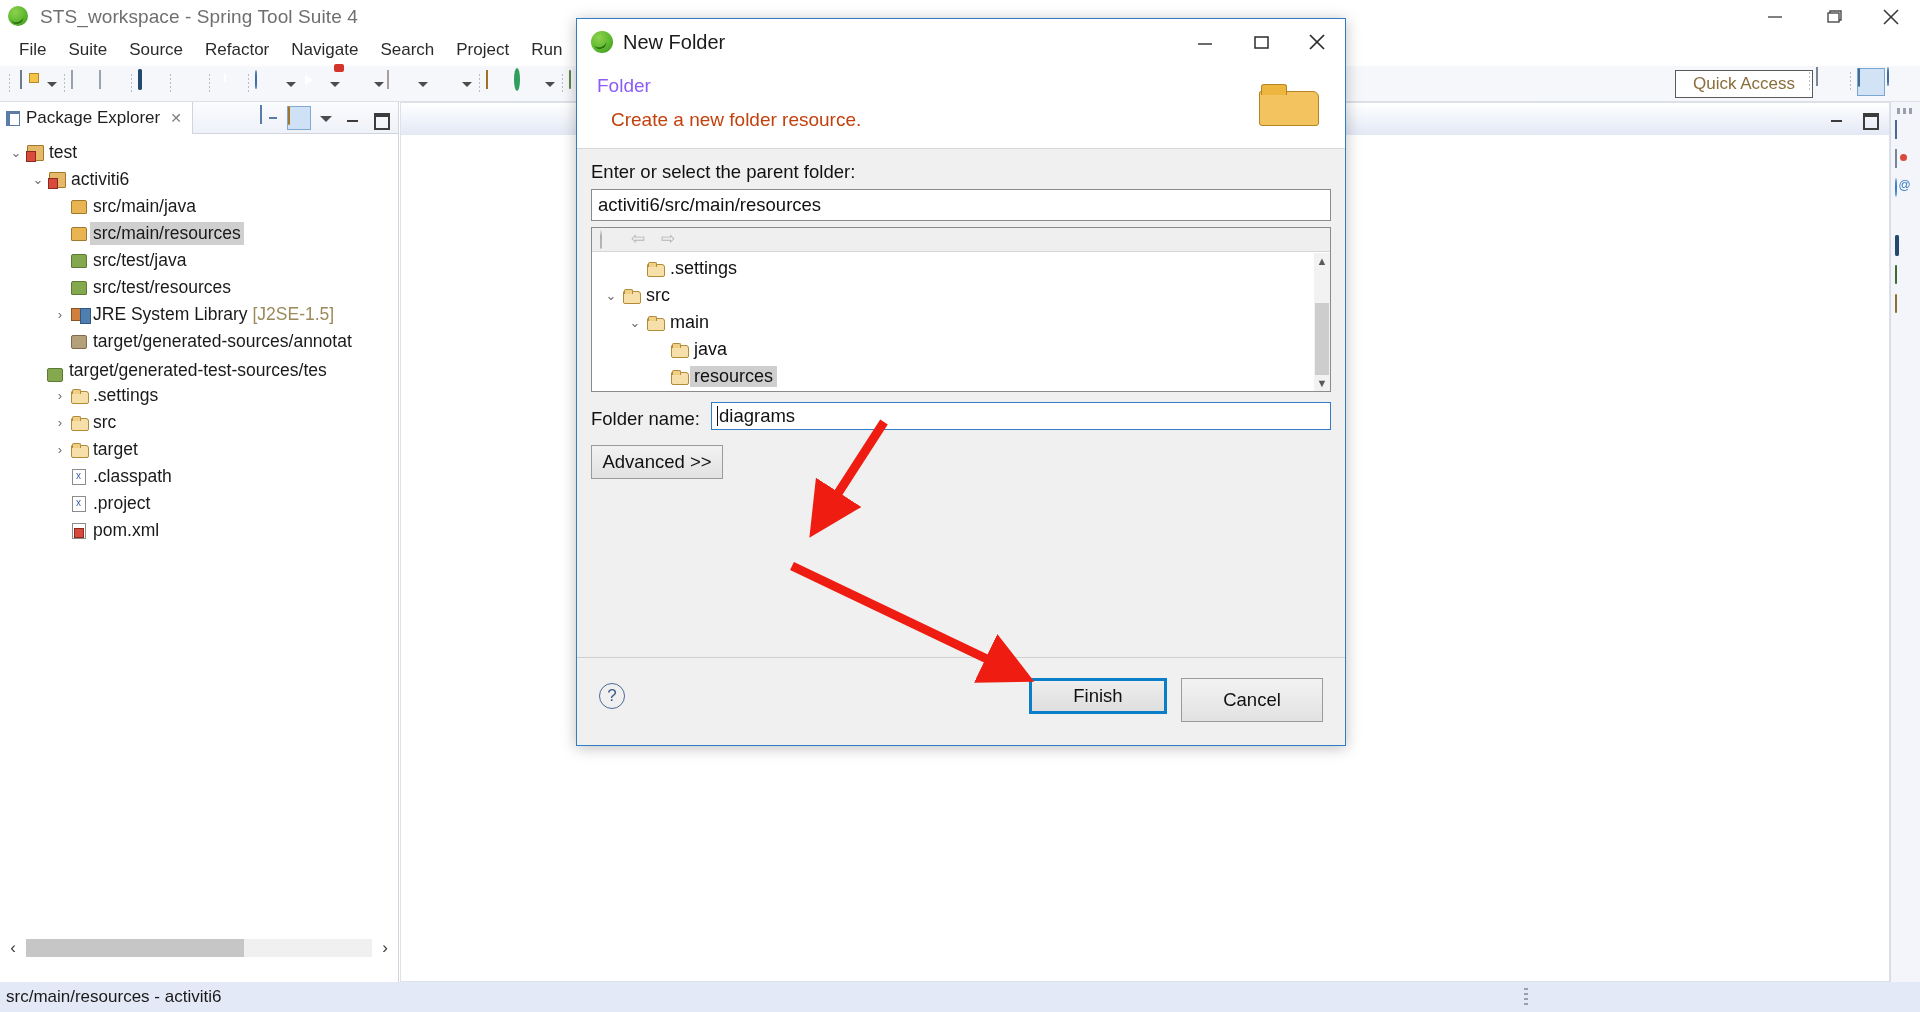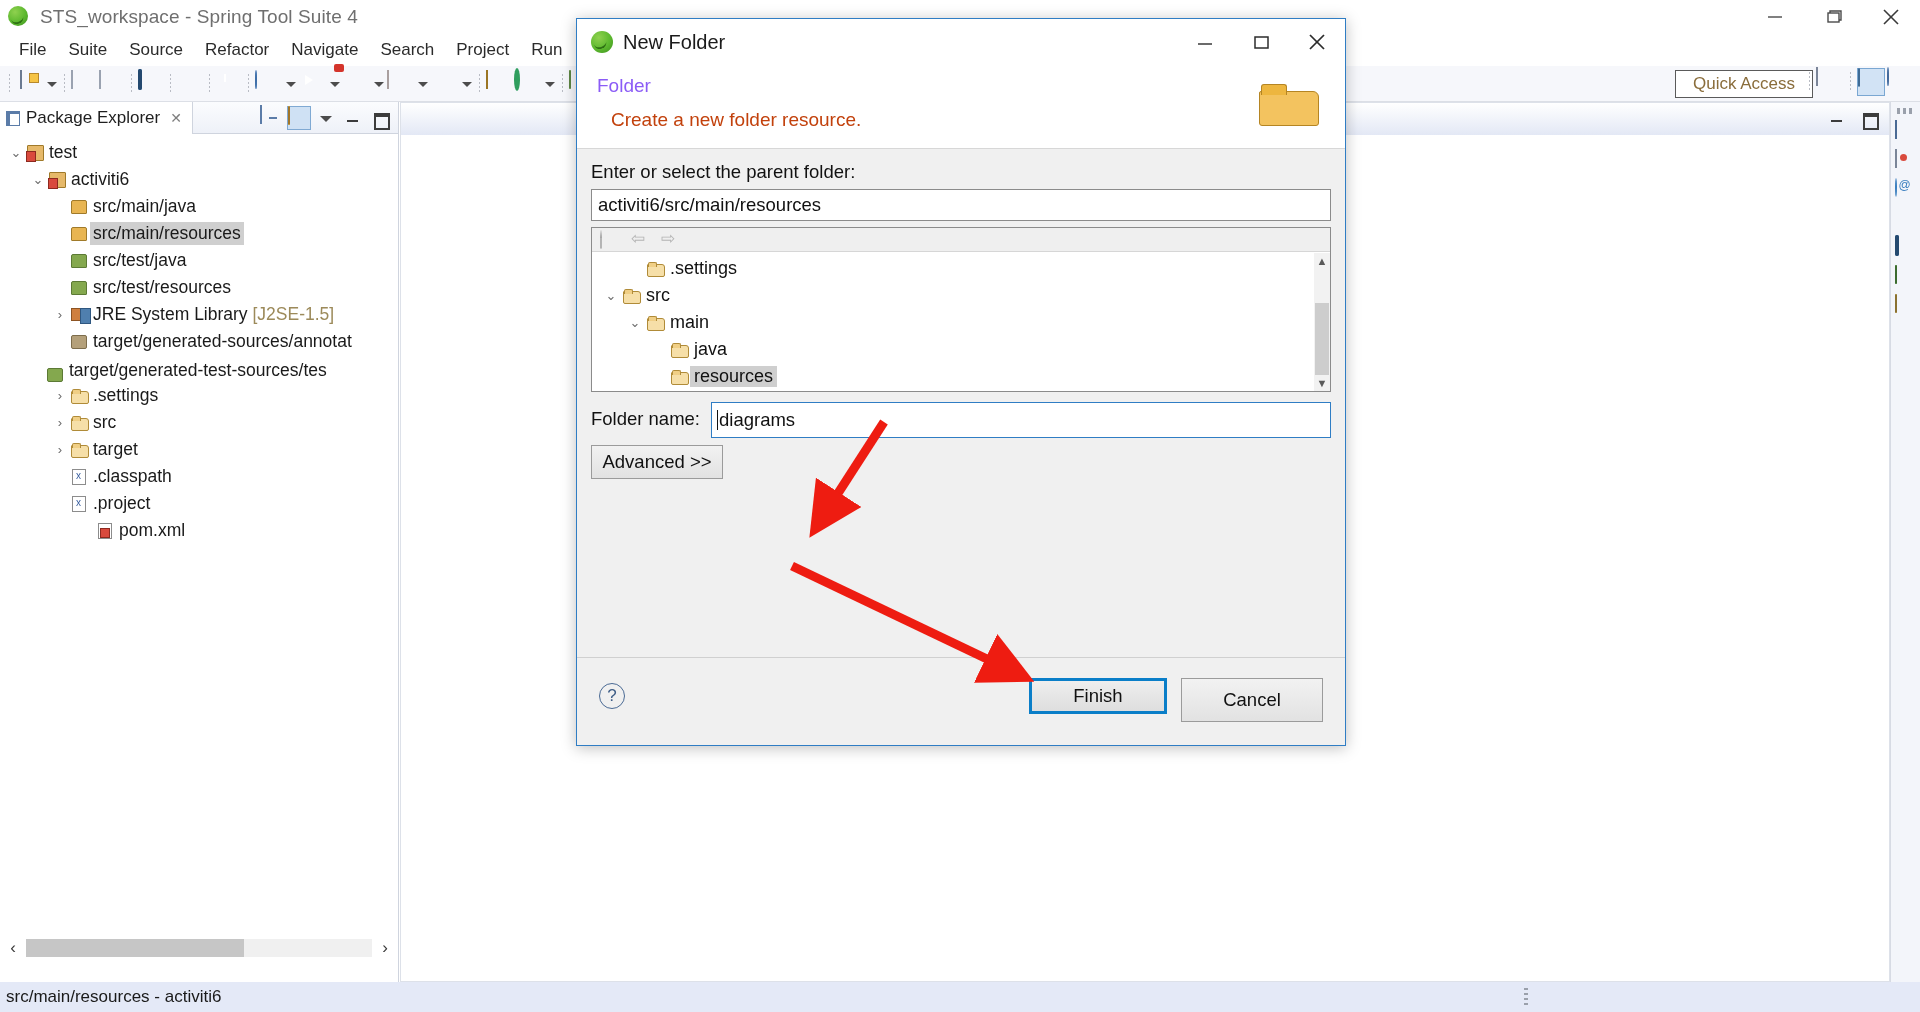--- a/index.html
+++ b/index.html
@@ -249,21 +249,21 @@
   .drow .darrow { width:18px; flex:0 0 18px; text-align:center; color:#6b6b6b; font-size:13px; }
   .drow .dicon { width:22px; flex:0 0 22px; display:flex; align-items:center; justify-content:center; }
   .drow.sel .dlbl { background:#cfcfcf; }
   .dlbl { padding:0 4px; }
   .dvscroll { position:absolute; right:0; top:25px; bottom:0; width:16px; background:#f2f2f2; }
   .dvs-up, .dvs-dn { height:16px; display:flex; align-items:center; justify-content:center; font-size:11px; color:#5a5a5a; }
   .dvs-thumb { position:absolute; left:1px; top:50px; width:14px; height:72px; background:#cdcdcd; }
 
   .lbl-folder-name { position:absolute; left:14px; top:259px; font-size:18.5px; color:#111; }
   .folder-input {
-    position:absolute; left:134px; top:253px; right:14px; height:36px;
+    position:absolute; left:134px; top:253px; right:14px; height:28px;
     background:#ffffff; border:1.5px solid #2f7dc4;
     display:flex; align-items:center; padding-left:5px; font-size:18.5px; color:#111;
   }
   .caret { width:1px; height:20px; background:#111; margin-right:1px; }
   .adv-btn {
     position:absolute; left:14px; top:296px; width:132px; height:34px;
     background:linear-gradient(to bottom,#f2f2f2,#e2e2e2); border:1px solid #9b9b9b;
     display:flex; align-items:center; justify-content:center; font-size:18.5px; color:#111;
   }
 
@@ -486,21 +486,21 @@
           </span>
           <span class="lbl">.classpath</span>
         </div>
         <div class="trow" style="padding-left: 52px;">
           <span class="arrow"></span>
           <span class="ticon">
             <span class="ic ic-file"></span>
           </span>
           <span class="lbl">.project</span>
         </div>
-        <div class="trow" style="padding-left: 78px;">
+        <div class="trow" style="padding-left: 52px;">
           <span class="arrow"></span>
           <span class="ticon">
             <span class="ic ic-pom"></span>
           </span>
           <span class="lbl">pom.xml</span>
         </div>
       </div>
 
     <div class="pkg-hscroll">
       <div class="hs-arrow">‹</div>

